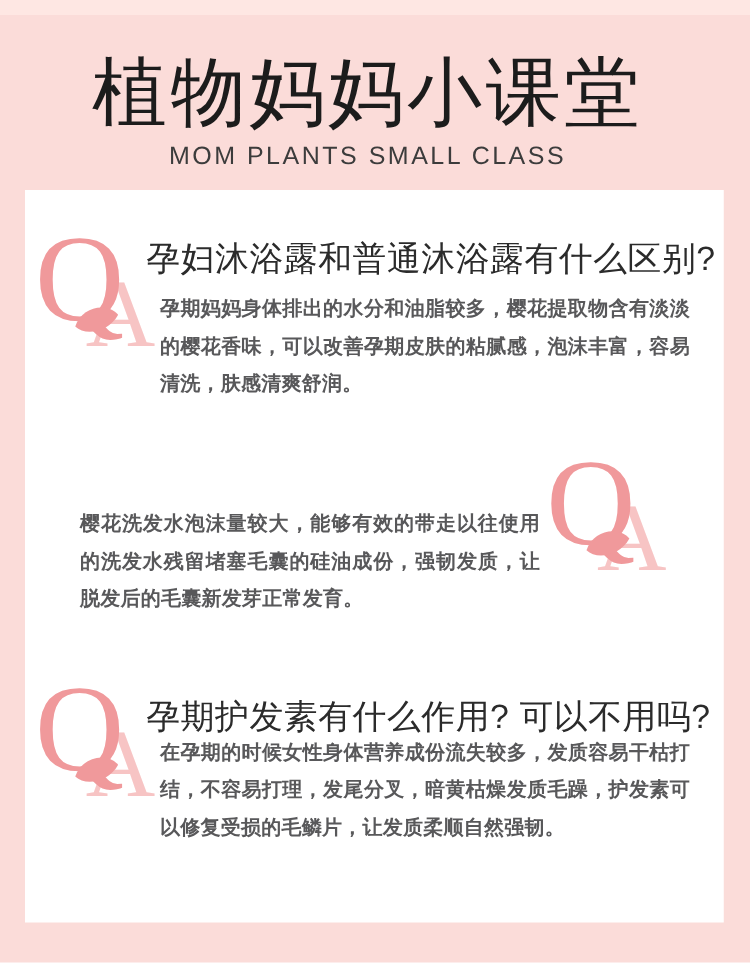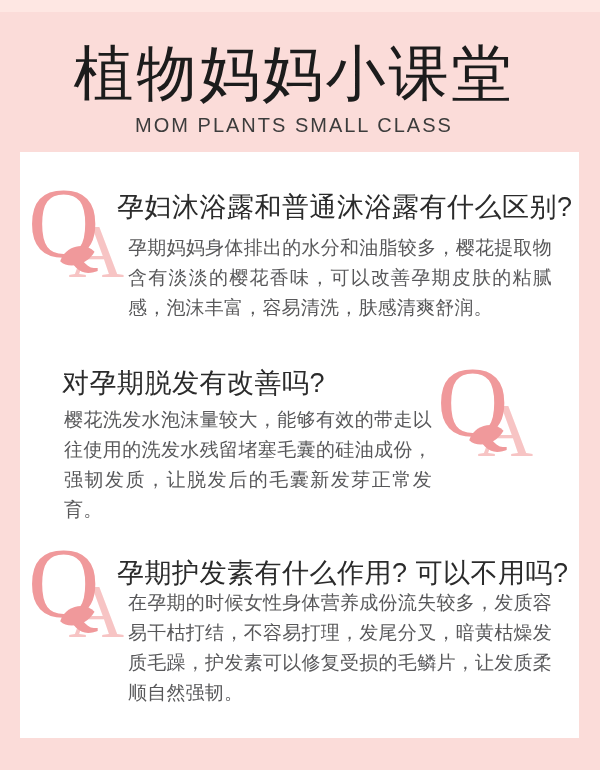--- a/index.html
+++ b/index.html
@@ -26,22 +26,22 @@
   .card {
     position: absolute; left: 20px; top: 152px;
     width: 559px; height: 586px; background: #ffffff;
   }
   .qa-mono { position: absolute; overflow: visible; }
   .question {
     position: absolute; font-size: 27px; line-height: 31px;
     color: #2b2b2b; font-weight: 500; letter-spacing: 0.5px; white-space: nowrap;
   }
   .answer {
-    position: absolute; font-size: 19px; line-height: 30px;
-    color: #58585a; font-weight: 400; letter-spacing: 0.2px;
+    position: absolute; font-size: 16px; line-height: 30px;
+    color: #58585a; font-weight: 700; letter-spacing: 0.2px;
     text-align: justify; text-justify: inter-ideograph;
   }
   .a1 { left: 108px; top: 81px;  width: 424px; }
   .q1 { left: 97px;  top: 40px;  }
   .m1 { left: 11px;  top: 27px;  }
   .q2 { left: 42px;  top: 216px; }
   .a2 { left: 44px;  top: 253px; width: 368px; }
   .m2 { left: 420px; top: 206px; }
   .q3 { left: 97px;  top: 406px; }
   .a3 { left: 108px; top: 436px; width: 424px; }
@@ -61,21 +61,20 @@
 <div class="card">
 
   <svg class="qa-mono m1" width="100" height="104" viewBox="0 0 96 100">
     <text class="mono-serif" x="36" y="94" font-size="74" fill="#f7c4c4">A</text>
     <text class="mono-serif" x="-3" y="74" font-size="95" fill="#f0999b">Q</text>
     <path d="M28,79 C33,64 52,60 61,70 C54,83 36,87 28,79 Z" fill="#f0999b"></path>
   </svg>
   <div class="question q1">孕妇沐浴露和普通沐浴露有什么区别?</div>
   <div class="answer a1">孕期妈妈身体排出的水分和油脂较多，樱花提取物含有淡淡的樱花香味，可以改善孕期皮肤的粘腻感，泡沫丰富，容易清洗，肤感清爽舒润。</div>
 
-  <div class="question q2">对孕期脱发有改善吗?</div>
   <div class="answer a2">樱花洗发水泡沫量较大，能够有效的带走以往使用的洗发水残留堵塞毛囊的硅油成份，强韧发质，让脱发后的毛囊新发芽正常发育。</div>
   <svg class="qa-mono m2" width="100" height="104" viewBox="0 0 96 100">
     <text class="mono-serif" x="36" y="94" font-size="74" fill="#f7c4c4">A</text>
     <text class="mono-serif" x="-3" y="74" font-size="95" fill="#f0999b">Q</text>
     <path d="M28,79 C33,64 52,60 61,70 C54,83 36,87 28,79 Z" fill="#f0999b"></path>
   </svg>
 
   <svg class="qa-mono m3" width="100" height="104" viewBox="0 0 96 100">
     <text class="mono-serif" x="36" y="94" font-size="74" fill="#f7c4c4">A</text>
     <text class="mono-serif" x="-3" y="74" font-size="95" fill="#f0999b">Q</text>

